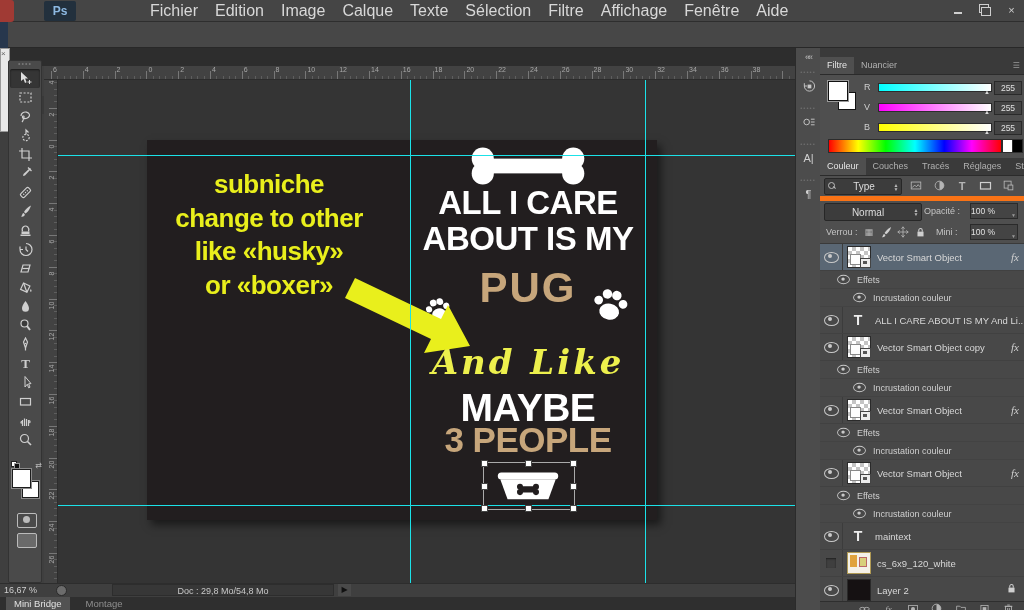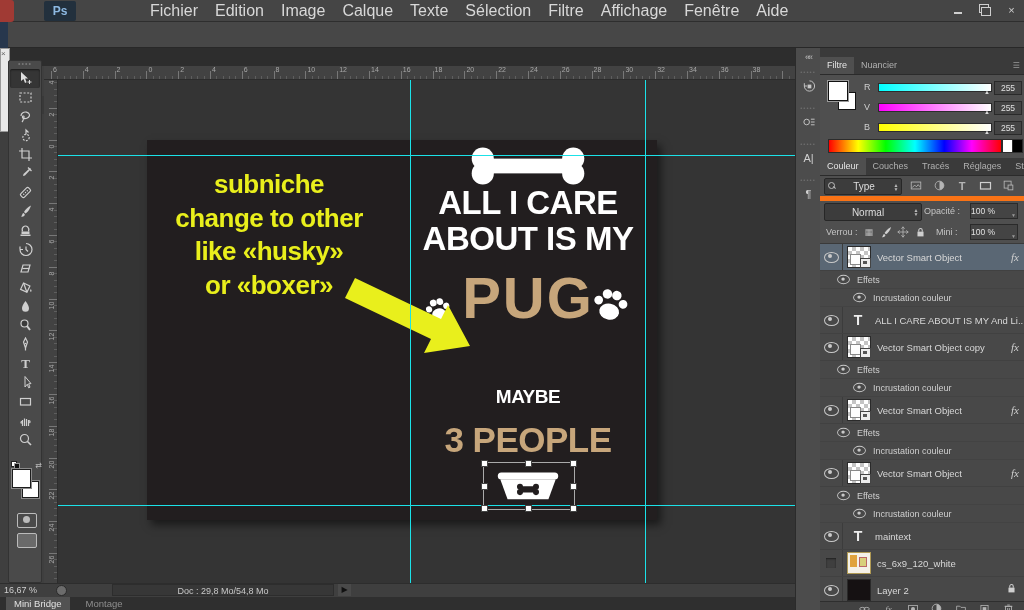--- a/index.html
+++ b/index.html
@@ -537,21 +537,21 @@
                 <circle cx="16" cy="13" r="12"></circle>
                 <circle cx="16" cy="29" r="12"></circle>
                 <circle cx="114" cy="13" r="12"></circle>
                 <circle cx="114" cy="29" r="12"></circle>
                 <rect x="14" y="13" width="102" height="16"></rect>
               </g>
             </svg>
         </div>
         <div class="dline" style="top:44px;font-size:33px;color:#fff">ALL I CARE</div>
         <div class="dline" style="top:80px;font-size:33px;color:#fff">ABOUT IS MY</div>
-        <div class="dline" style="top:124px;font-size:58px;color:#c7a67b;letter-spacing:2px">PUG</div>
+        <div class="dline" style="top:124px;font-size:42px;color:#c7a67b;letter-spacing:2px">PUG</div>
         <div class="pawL">
           <svg width="27" height="27" viewBox="0 0 40 40">
               <g fill="#fff">
                 <ellipse cx="20" cy="27" rx="10.5" ry="8.5"></ellipse>
                 <circle cx="7" cy="17" r="4.6"></circle>
                 <circle cx="15" cy="9" r="5"></circle>
                 <circle cx="25" cy="9" r="5"></circle>
                 <circle cx="33" cy="17" r="4.6"></circle>
               </g>
             </svg>
@@ -560,21 +560,22 @@
           <svg width="38" height="38" viewBox="0 0 40 40">
               <g fill="#fff">
                 <ellipse cx="20" cy="27" rx="10.5" ry="8.5"></ellipse>
                 <circle cx="7" cy="17" r="4.6"></circle>
                 <circle cx="15" cy="9" r="5"></circle>
                 <circle cx="25" cy="9" r="5"></circle>
                 <circle cx="33" cy="17" r="4.6"></circle>
               </g>
             </svg>
         </div>
-        <div class="dline" style="top:246px;font-size:19px;color:#fff">MAYBE</div>
+        <div class="dline" style="top:202px;font-size:34px;color:#edf04d;font-family:'DejaVu Serif',serif;font-style:italic;font-weight:bold;letter-spacing:3px">And Like</div>
+        <div class="dline" style="top:246px;font-size:39px;color:#fff">MAYBE</div>
         <div class="dline" style="top:280px;font-size:35px;color:#c7a67b">3 PEOPLE</div>
         <div class="selbox">
           <div class="bowl">
             <svg width="64" height="36" viewBox="0 0 72 40">
                 <rect x="2" y="6" width="68" height="8" rx="4" fill="#fff"></rect>
                 <path d="M5 14 H67 L59 36 H13 Z" fill="#fff"></path>
                 <g fill="#221e1f">
                   <circle cx="27" cy="22" r="3.4"></circle>
                   <circle cx="27" cy="28" r="3.4"></circle>
                   <circle cx="45" cy="22" r="3.4"></circle>

